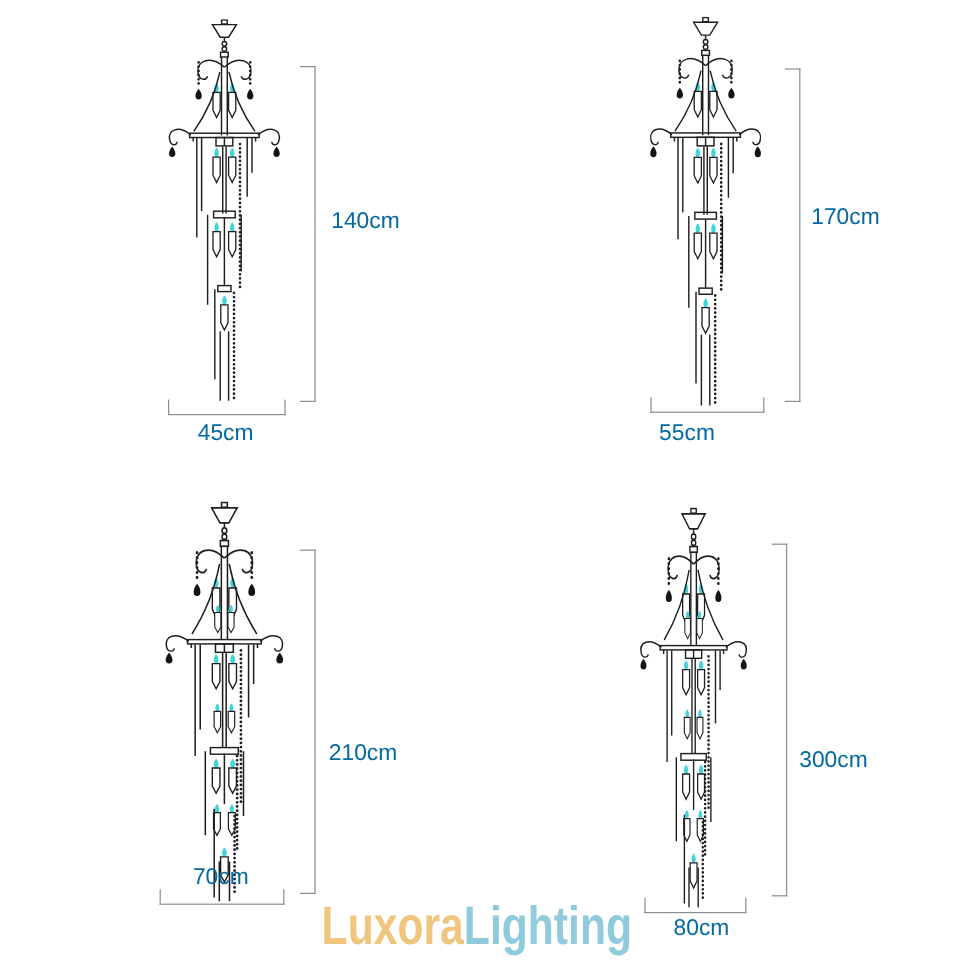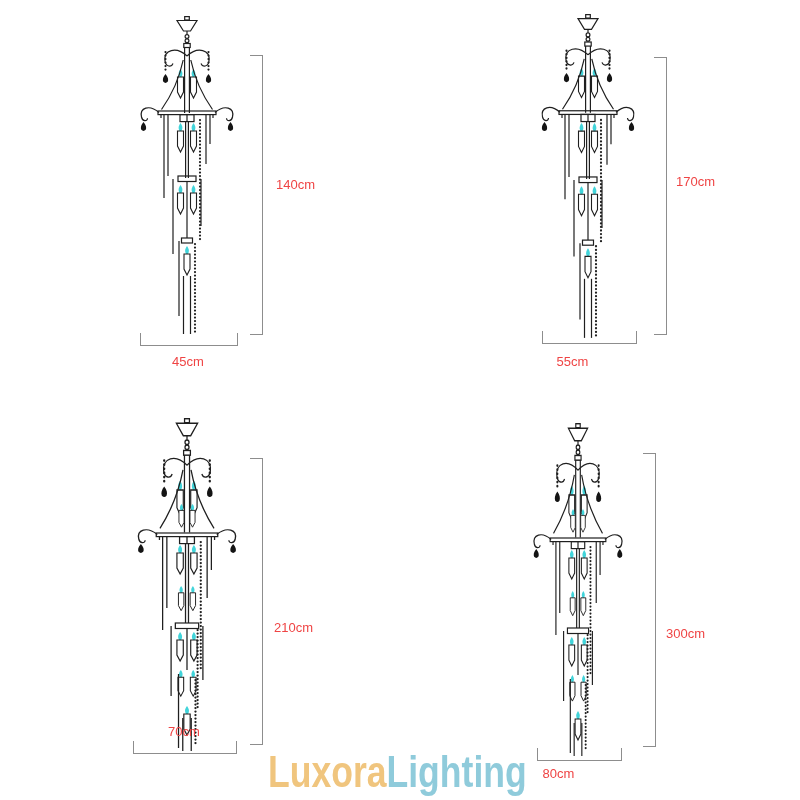--- a/index.html
+++ b/index.html
@@ -3,21 +3,21 @@
 <meta charset="utf-8">
 <style>
   html,body{margin:0;padding:0;background:#ffffff;}
   #canvas{position:relative;width:800px;height:800px;background:#ffffff;overflow:hidden;
           font-family:"Liberation Sans",sans-serif;}
   .chand{position:absolute;}
   .vdim{position:absolute;width:12px;box-sizing:content-box;
         border-right:1px solid #8d8d8d;border-top:1px solid #8d8d8d;border-bottom:1px solid #8d8d8d;}
   .hdim{position:absolute;height:12px;box-sizing:content-box;
         border-left:1px solid #8d8d8d;border-right:1px solid #8d8d8d;border-bottom:1px solid #8d8d8d;}
-  .dim-label{position:absolute;font-size:13px;color:#ef4444;line-height:20px;white-space:nowrap;}
+  .dim-label{position:absolute;font-size:19px;color:#0369a1;line-height:20px;white-space:nowrap;}
   .wlabel{text-align:center;}
   .watermark{position:absolute;left:268px;top:749px;font-size:45px;font-weight:bold;line-height:45px;
              transform:scaleX(0.79);transform-origin:left top;white-space:nowrap;letter-spacing:0;}
   .wm-a{color:#f0c57e;}
   .wm-b{color:#8fcbdb;}
 </style>
 </head>
 <body>
 
 <div id="canvas">
@@ -147,19 +147,19 @@
   <div class="dim-label" style="left:274px;top:618px">210cm</div>
   <div class="hdim" style="left:133px;top:741px;width:102px"></div>
   <div class="dim-label wlabel" style="left:133px;top:722px;width:102px">70cm</div>
 
   <svg class="chand" style="left:530px;top:423px" width="96" height="337" viewBox="0 0 100 337" preserveAspectRatio="none">
       <use href="#chand-tall"></use>
     </svg>
   <div class="vdim" style="left:643px;top:453px;height:292px"></div>
   <div class="dim-label" style="left:666px;top:624px">300cm</div>
   <div class="hdim" style="left:537px;top:748px;width:83px"></div>
-  <div class="dim-label wlabel" style="left:517px;top:764px;width:83px">80cm</div>
+  <div class="dim-label wlabel" style="left:543px;top:764px;width:83px">80cm</div>
 
   <div class="watermark">
     <span class="wm-a">Luxora</span><span class="wm-b">Lighting</span>
   </div>
 
 </div>
 
 </body></html>

